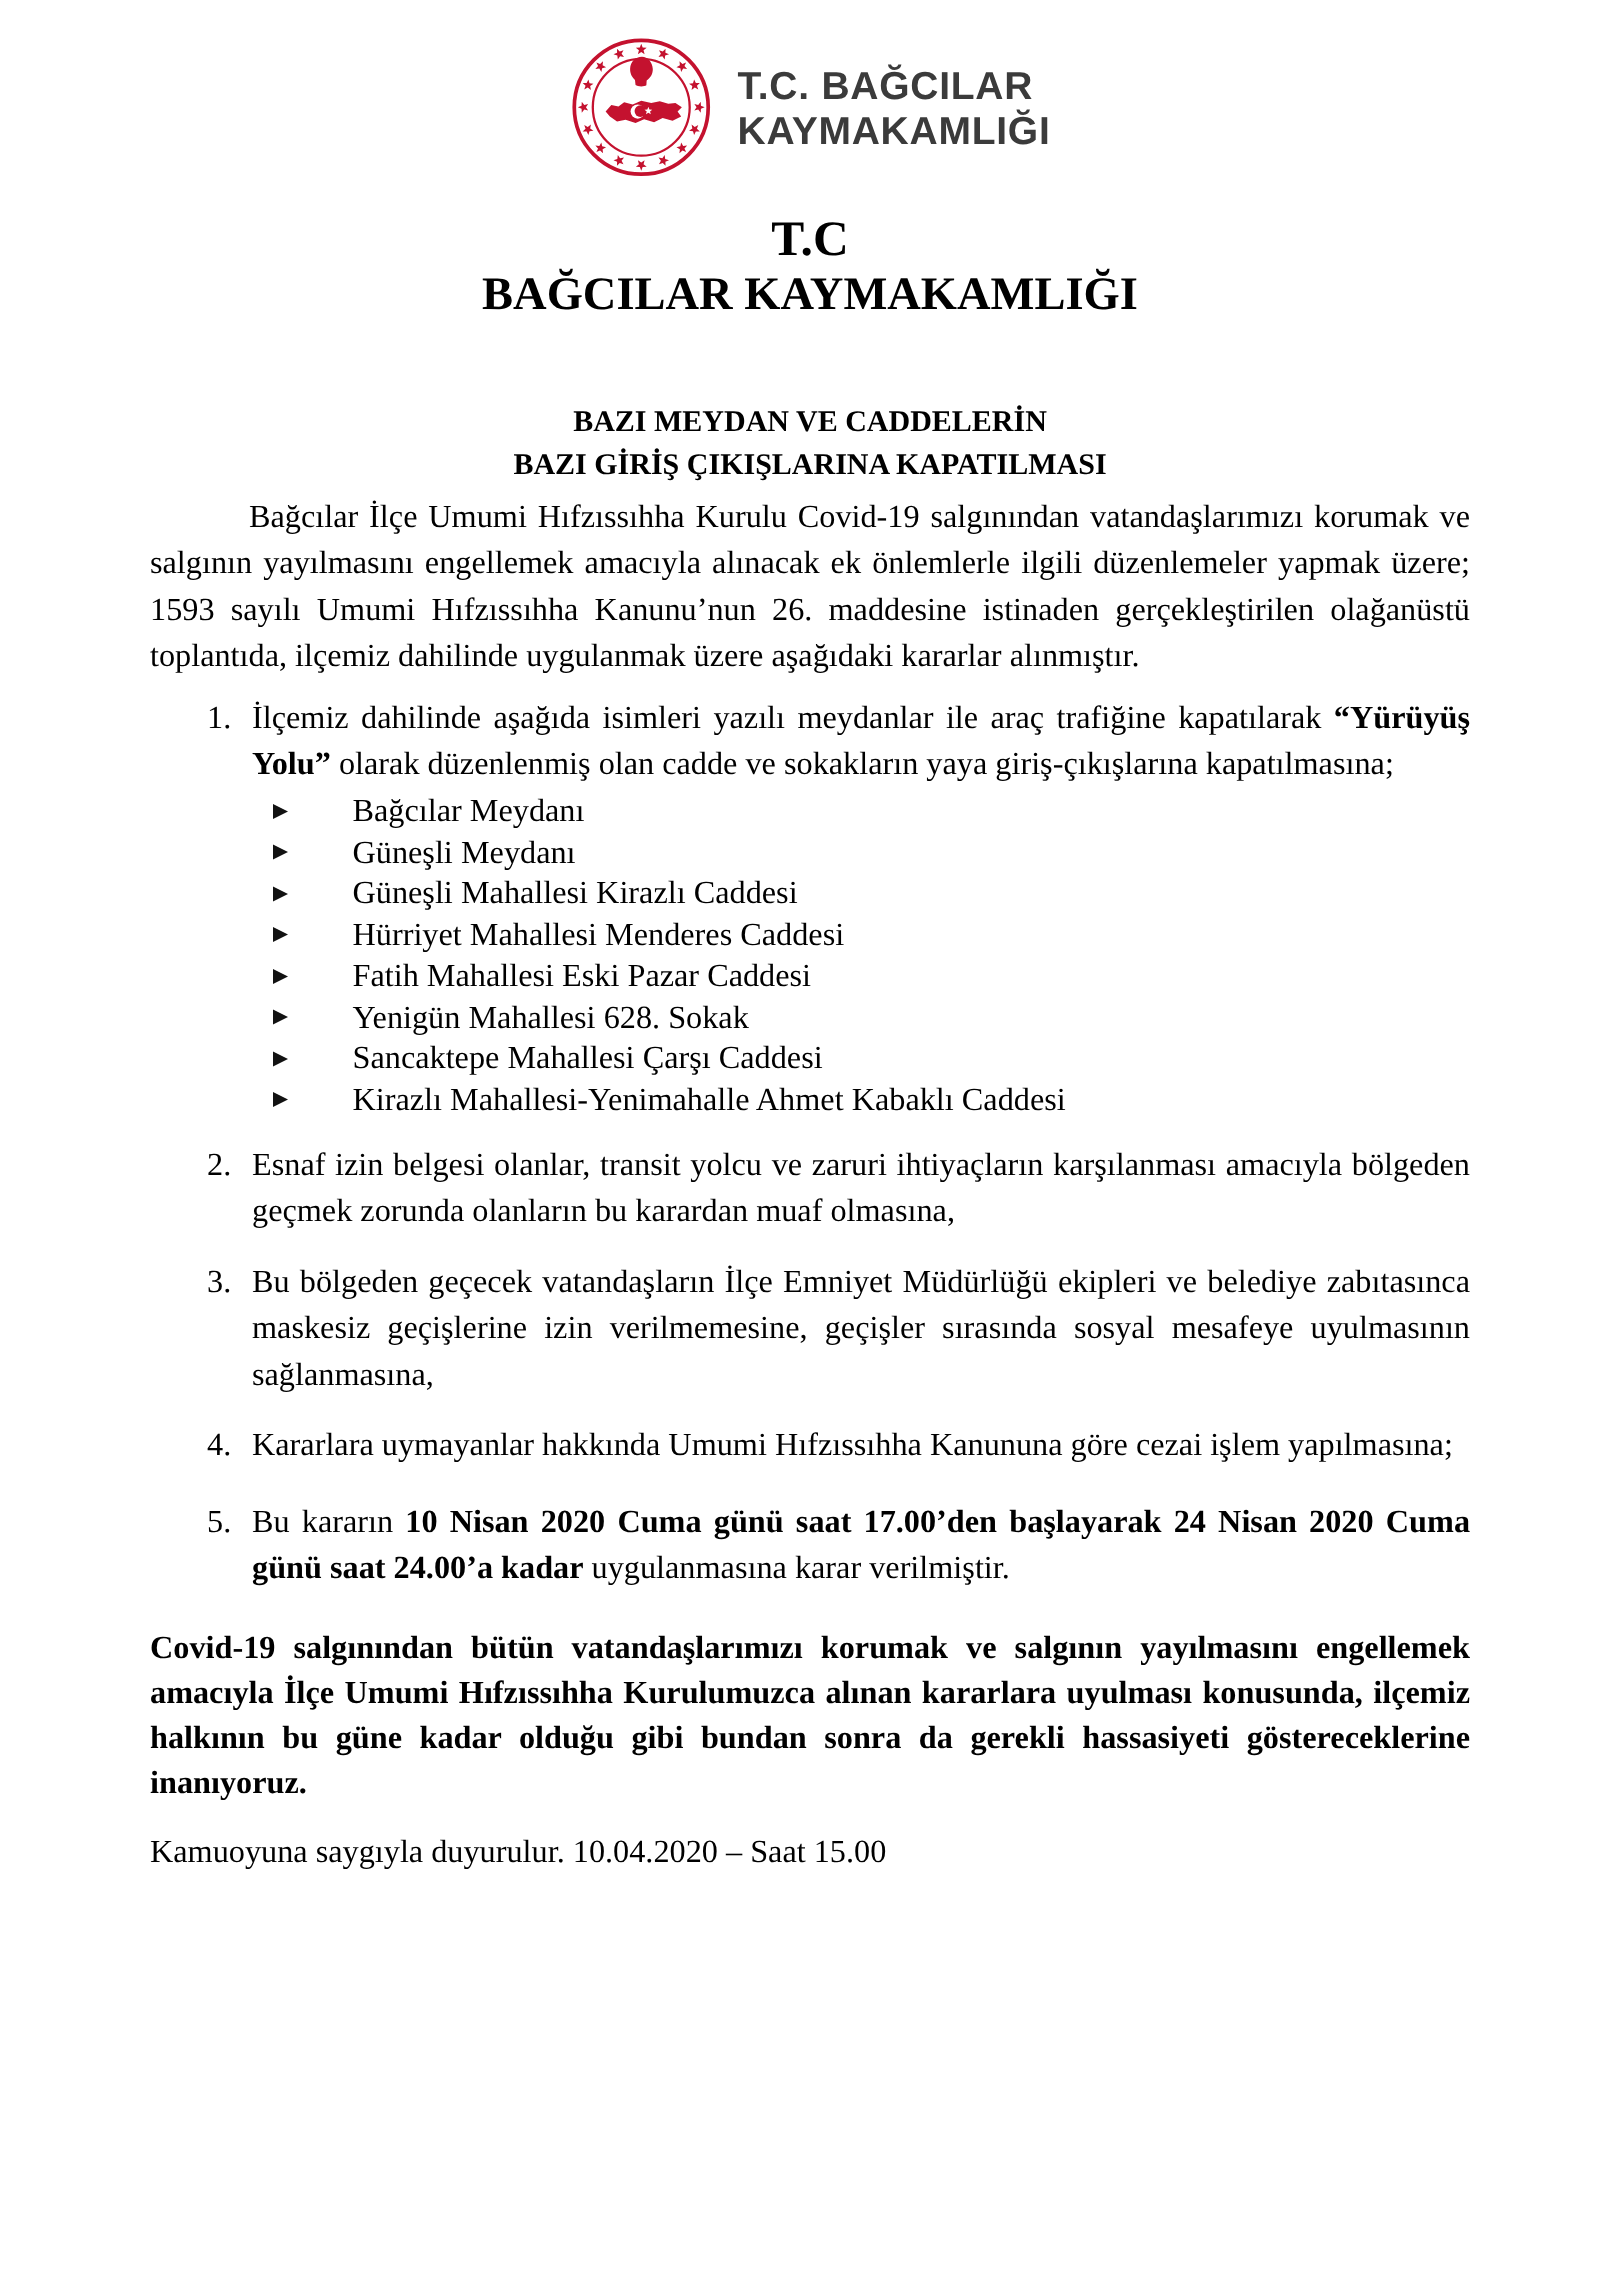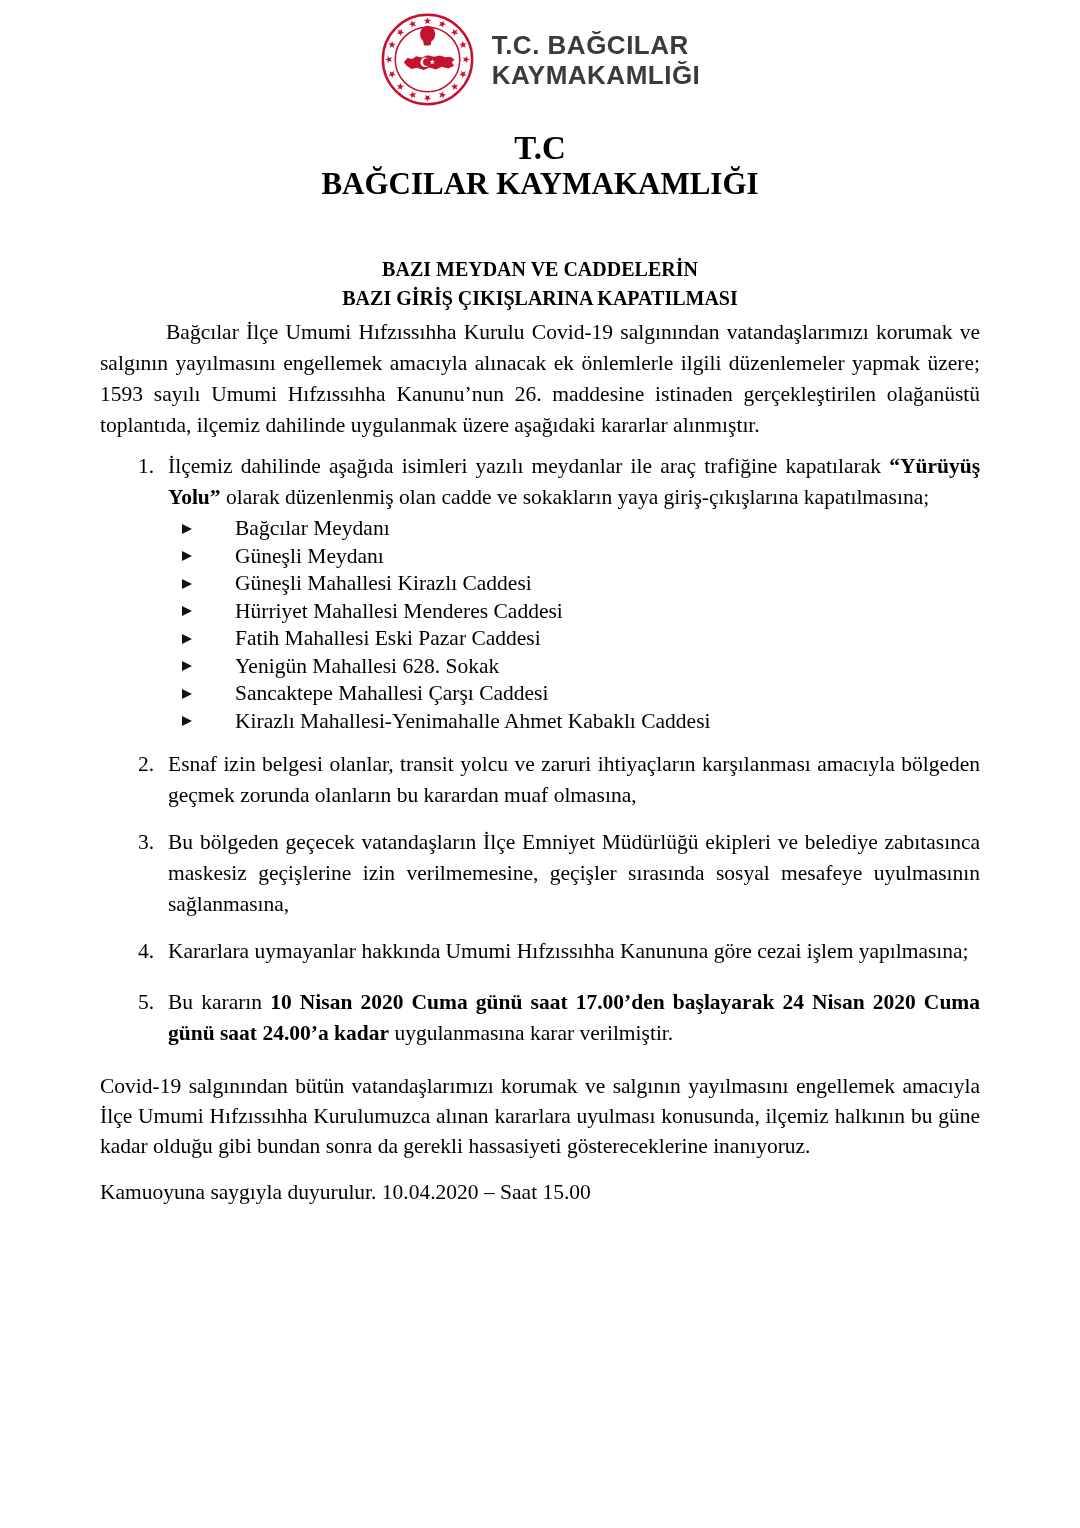--- a/index.html
+++ b/index.html
@@ -8,21 +8,21 @@
     width: 1080px;
     height: 1528px;
     margin: 0 auto;
     background: #ffffff;
     font-family: "Liberation Serif", serif;
     color: #000;
     overflow: hidden;
   }
   
   .logo-row {
-    padding-top: 12px;
+    padding-top: 24px;
     display: flex;
     justify-content: center;
     align-items: center;
     gap: 17px;
   }
   .emblem { width: 95px; height: 95px; display: block; }
   .logo-text {
     font-family: "Liberation Sans", sans-serif;
     font-weight: bold;
     font-size: 26px;
@@ -70,21 +70,21 @@
     gap: 32px;
   }
   .arrow {
     width: 0; height: 0;
     border-left: 10px solid #121212;
     border-top: 5.5px solid transparent;
     border-bottom: 5.5px solid transparent;
     margin-right: 11px;
     flex: 0 0 auto;
   }
-  .closing { margin: 22px 0 0 0; line-height: 30px; }
+  .closing { margin: 22px 0 0 0; line-height: 30px; font-weight: bold; }
   .signoff { margin: 16px 0 0 0; text-align: left; }
   b { font-weight: bold; }
 </style>
 </head>
 <body>
 
 <div class="page">
 
   <div class="logo-row">
     <svg class="emblem" viewBox="0 0 100 100" aria-hidden="true">

